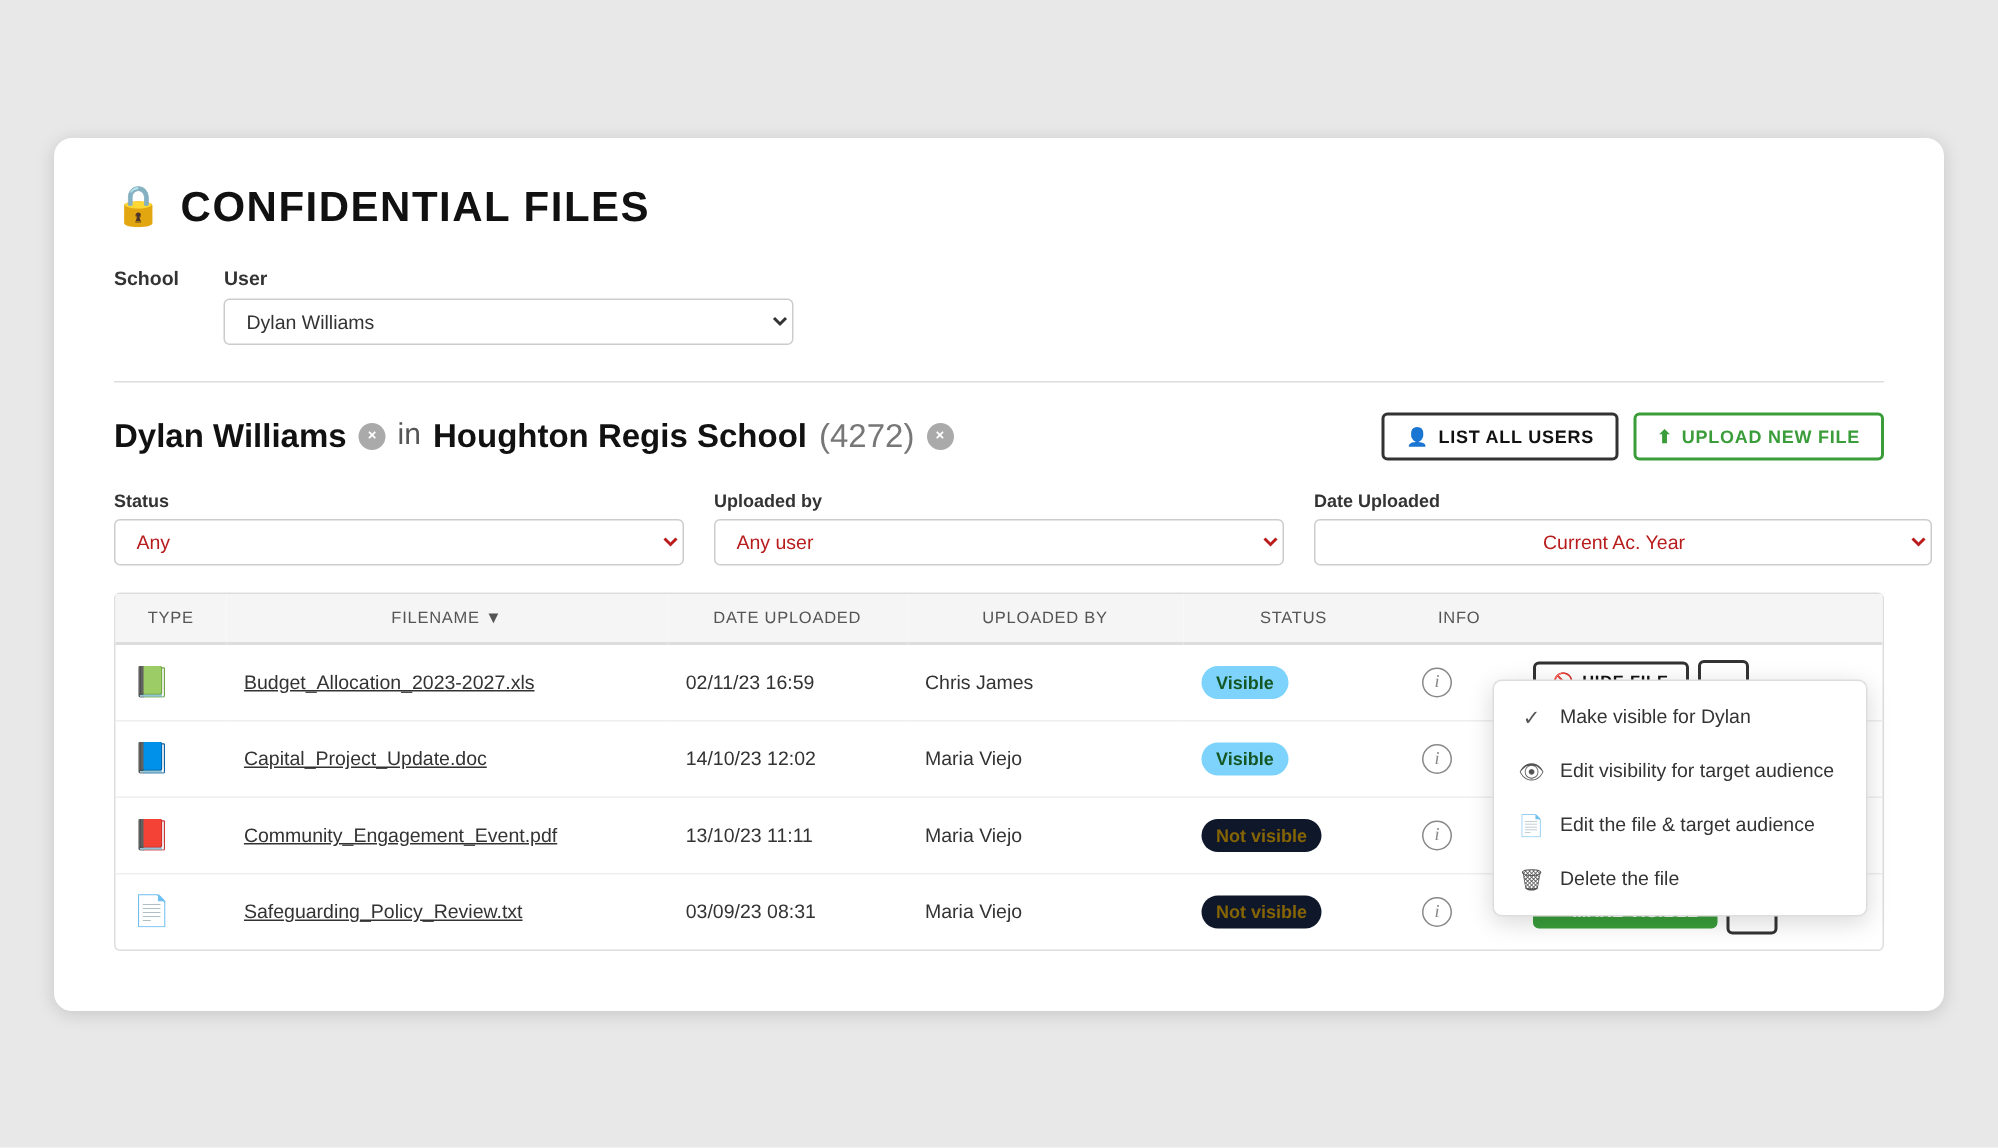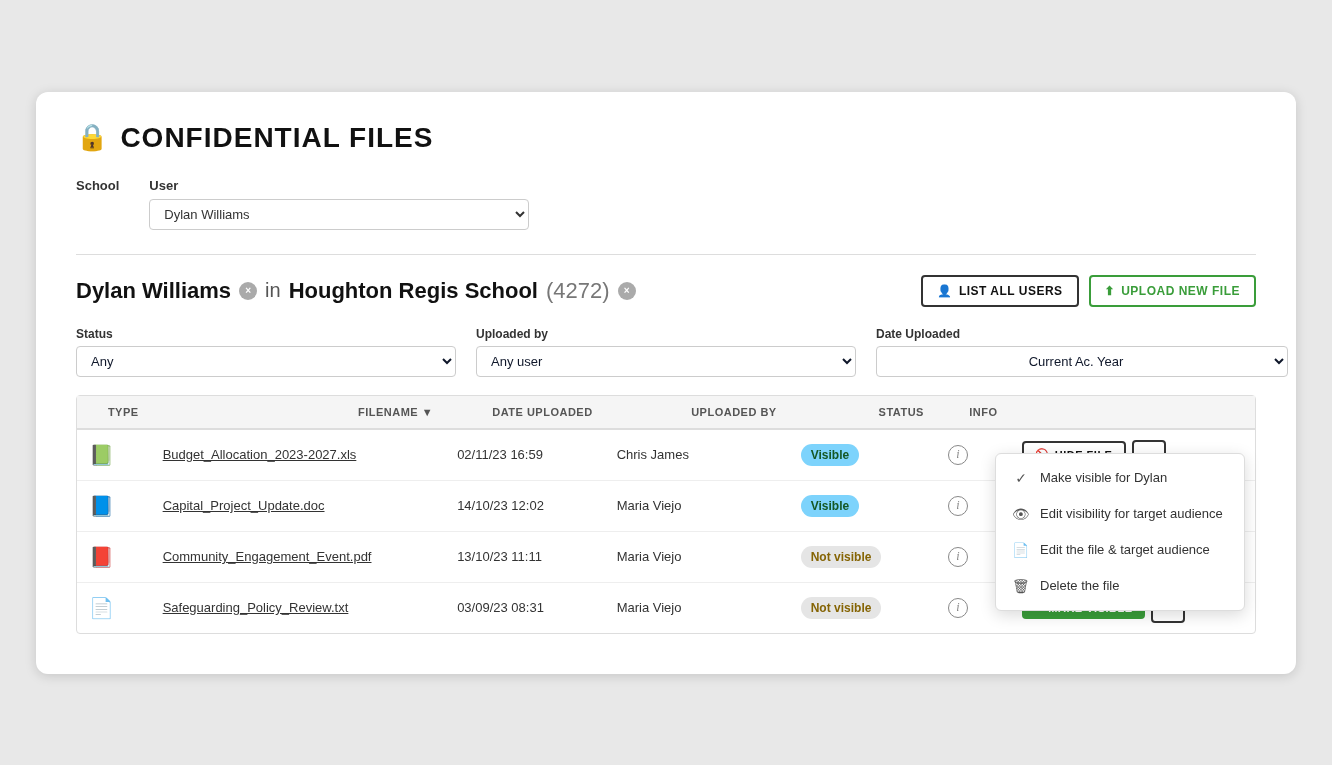--- a/index.html
+++ b/index.html
@@ -162,21 +162,21 @@
     .sub-filter-group label {
       font-weight: 700;
       font-size: 12px;
       color: #333;
     }
     .sub-filter-group select {
       border: 1px solid #ccc;
       border-radius: 4px;
       padding: 6px 10px;
       font-size: 13px;
-      color: #0f172a;
+      color: #b91c1c;
       background: #fff;
       cursor: pointer;
     }
     .sub-filter-group.status select { width: 380px; }
     .sub-filter-group.uploaded-by select { width: 380px; }
     .sub-filter-group.date select { width: 412px; text-align: center; }
     .table-wrapper {
       border: 1px solid #ddd;
       border-radius: 4px;
       overflow: visible;
@@ -185,23 +185,23 @@
     table {
       width: 100%;
       border-collapse: collapse;
     }
     thead tr {
       background: #f5f5f5;
       border-bottom: 2px solid #ddd;
     }
     thead th {
       padding: 10px 12px;
-      text-align: right;
+      text-align: center;
       font-size: 11px;
-      font-weight: 700;
+      font-weight: 400;
       text-transform: uppercase;
       color: #555;
       letter-spacing: 0.5px;
     }
     tbody tr {
       border-bottom: 1px solid #eee;
     }
     tbody tr:last-child {
       border-bottom: none;
     }
@@ -231,21 +231,21 @@
       border-radius: 14px;
       font-size: 12px;
       font-weight: 600;
       text-align: center;
     }
     .badge.visible {
       background: #7dd3fc;
       color: #155724;
     }
     .badge.not-visible {
-      background: #e5e5e5;
+      background: #0f172a;
       color: #856404;
     }
     .info-icon {
       display: inline-flex;
       align-items: center;
       justify-content: center;
       width: 20px;
       height: 20px;
       border: 1.5px solid #888;
       border-radius: 50%;

